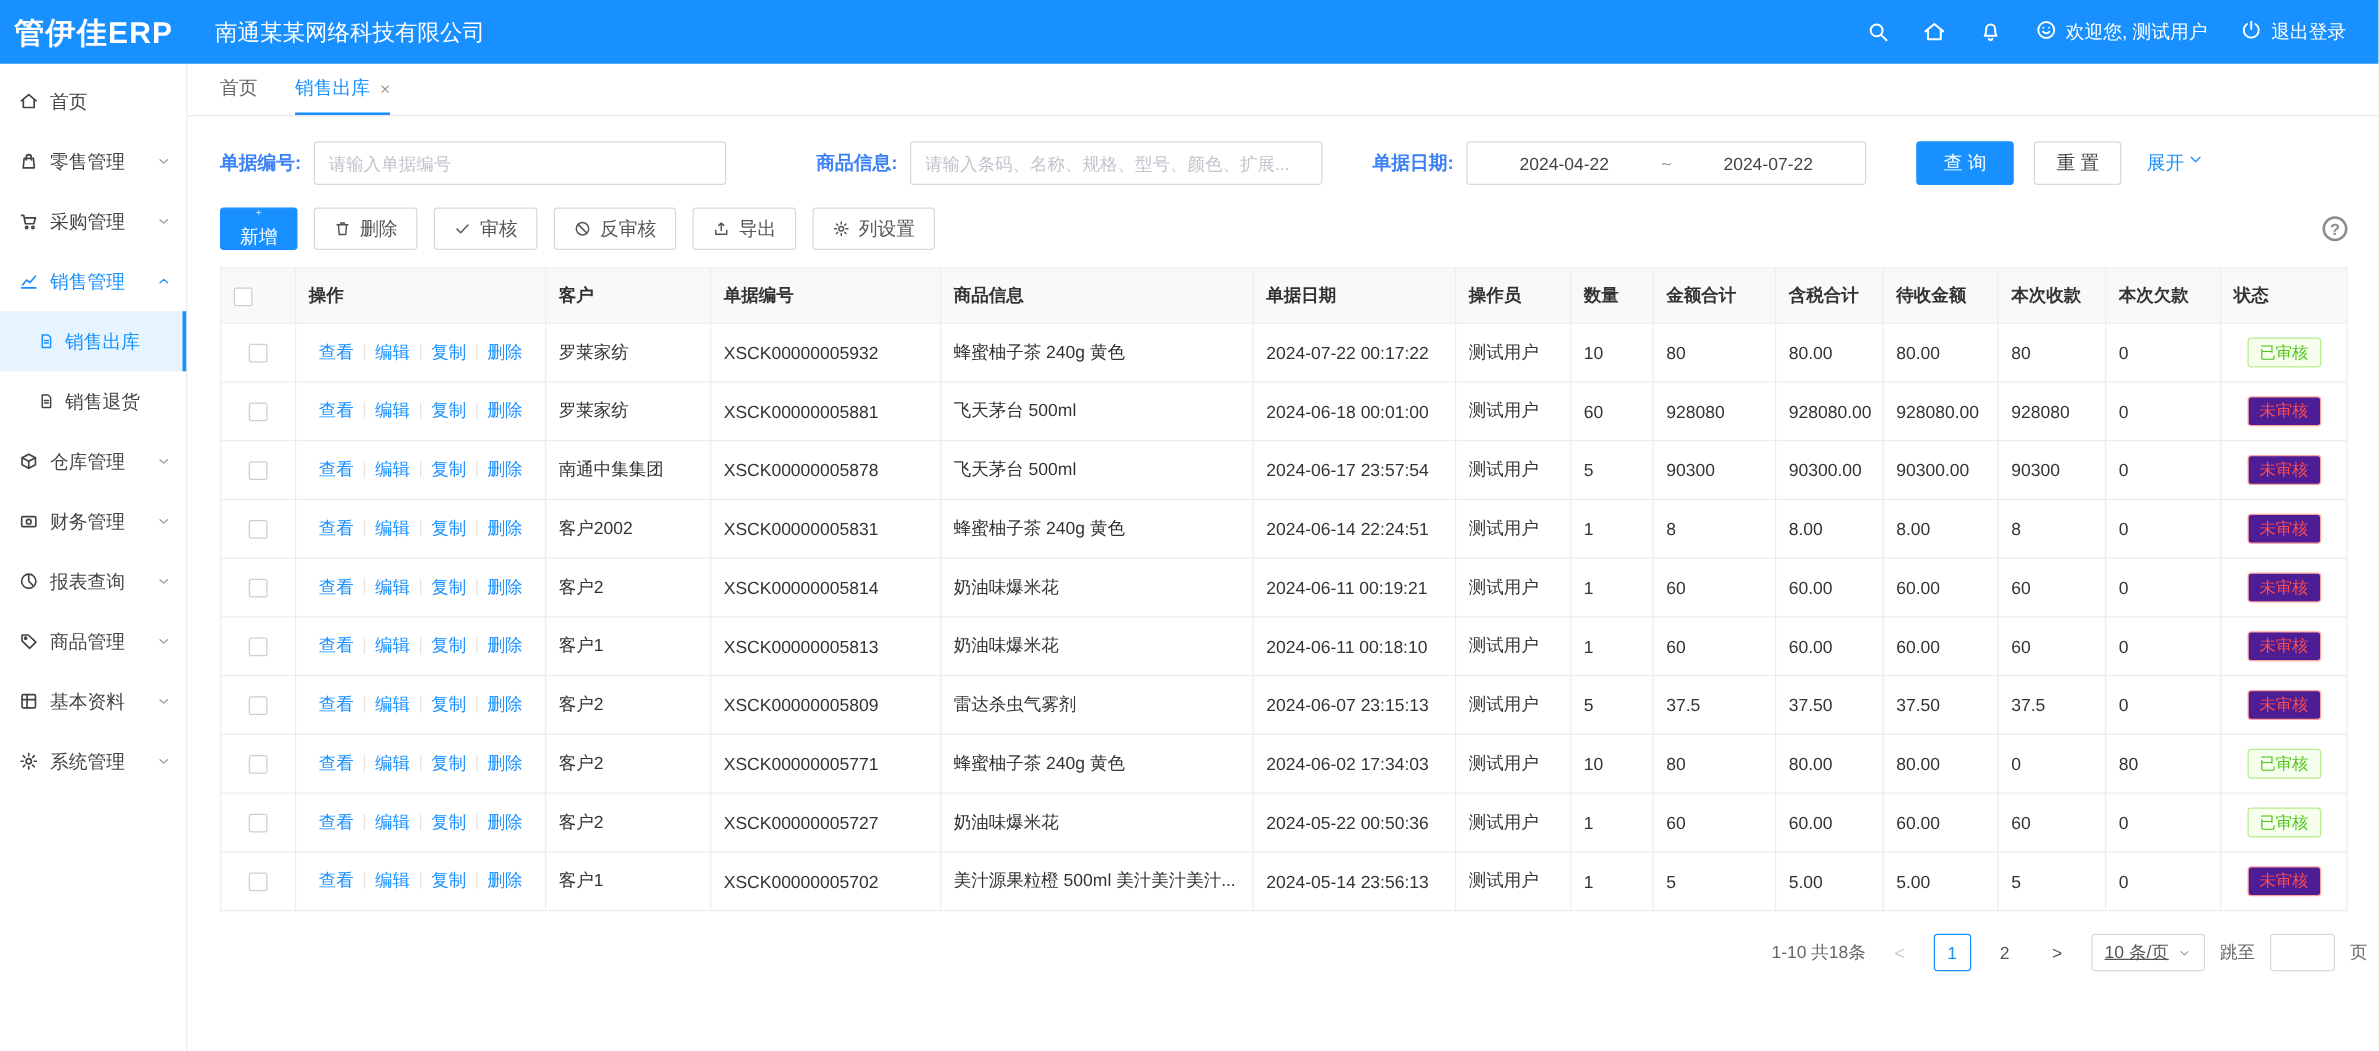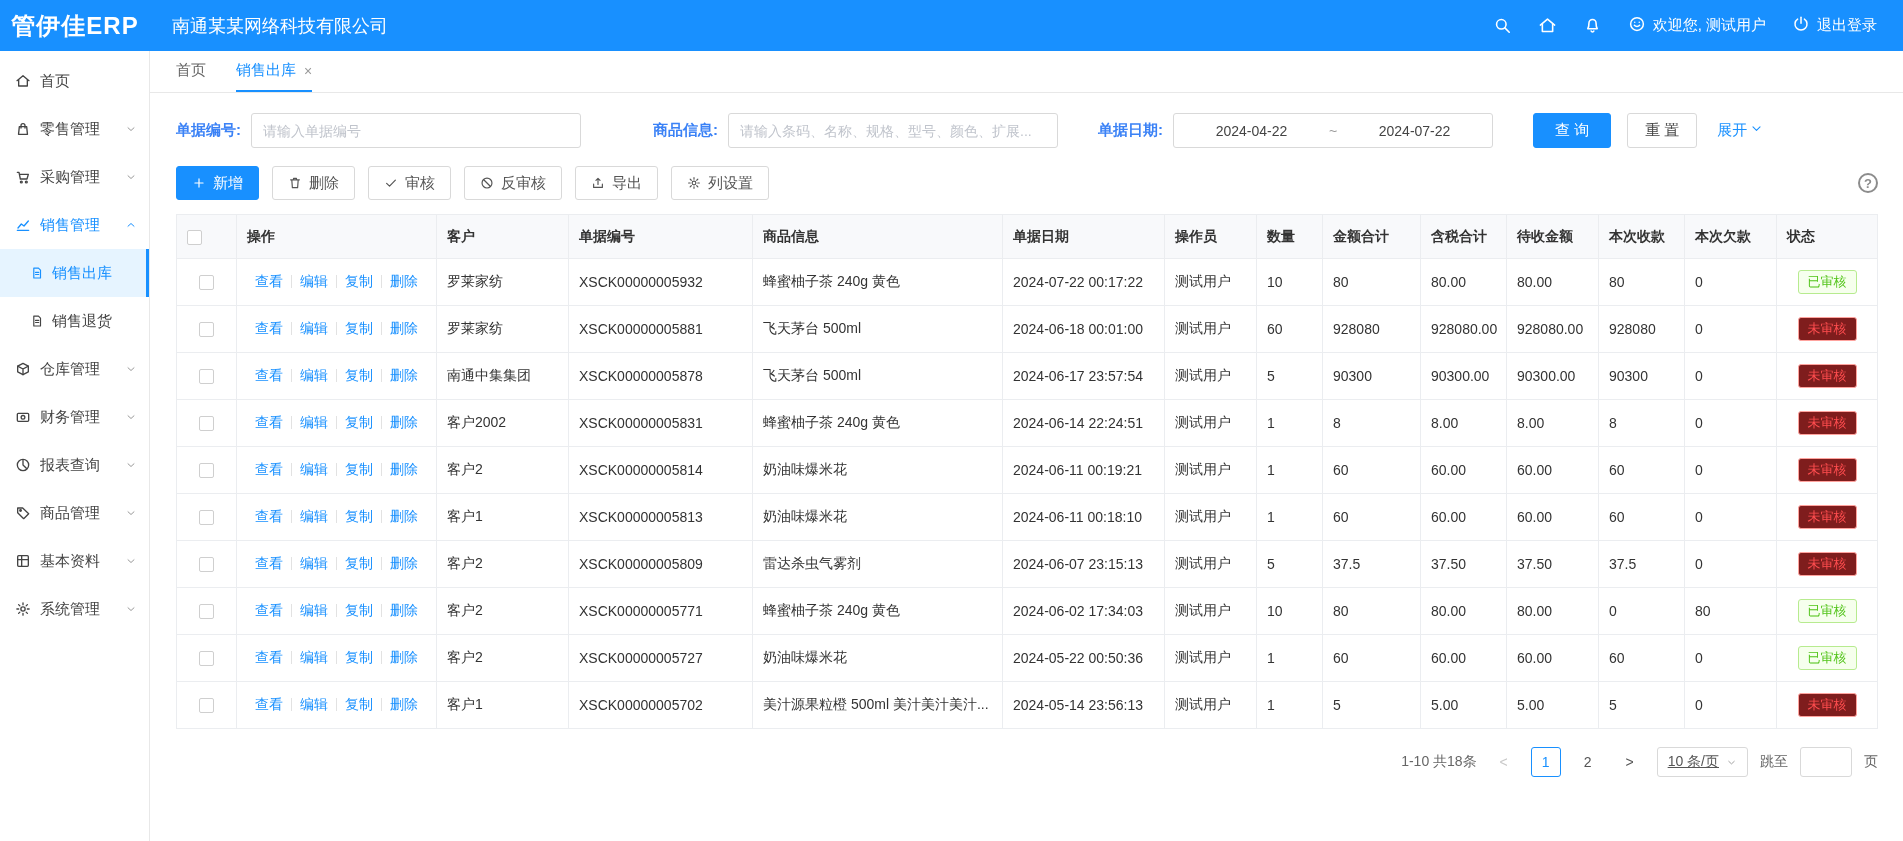--- a/index.html
+++ b/index.html
@@ -55,41 +55,41 @@
   .btn-plain { background:#fff; color:#444; border:1px solid #d9d9d9; padding:0 17px; }
   .q-btn { margin-right:16px; }
   .r-btn { margin-right:20px; }
   .expand-link { color:#1890ff; font-size:15px; display:flex; gap:3px; cursor:pointer; }
   .expand-link svg { width:13px; height:13px; }
 
   
   .toolbar { display:flex; align-items:center; gap:13px; padding:8px 25px 14px 26px; }
   .tb-btn { height:34px; border-radius:3px; font-size:15px; display:inline-flex; align-items:center; gap:7px; padding:0 15px; cursor:pointer; }
   .tb-btn svg { width:14px; height:14px; }
-  .tb-btn.primary { background:#1890ff; border:1px solid #1890ff; color:#fff; }
+  .tb-btn.primary { background:#1890ff; border:1px solid #1890ff; color:#fff;flex-direction:column; }
   .tb-btn.outline { background:#fff; border:1px solid #d9d9d9; color:#555; }
   .help-circle { margin-left:auto; width:20px; height:20px; border:2px solid #8c8c8c; border-radius:50%; color:#8c8c8c; font-size:13px; font-weight:bold; display:flex; align-items:center; justify-content:center; cursor:pointer; }
 
   
   .table-wrap { padding:0 25px 0 26px; }
   table.grid { width:100%; border-collapse:collapse; table-layout:fixed; }
   table.grid th, table.grid td { border:1px solid #ebedf0; font-size:14px; padding:0 10px; white-space:nowrap; overflow:hidden; }
   table.grid th { background:#f8f9fb; height:44px; font-weight:bold; color:#333; text-align:left; }
   table.grid td { height:47px; color:#333; }
   th.c-center, td.c-center { text-align:center; }
   .checkbox { display:inline-block; width:15px; height:15px; border:1px solid #cfcfcf; border-radius:2px; background:#fff; vertical-align:middle; cursor:pointer; }
   td.actions a { color:#1890ff; font-size:14px; text-decoration:none; cursor:pointer; }
   .sep { display:inline-block; width:1px; height:13px; background:#e2e2e2; margin:0 8px; vertical-align:-2px; }
   .badge { display:inline-block; padding:4px 9px; border-radius:3px; font-size:13px; line-height:1.1; }
   .badge.approved { color:#52c41a; border:1px solid #b7eb8f; background:#f6ffed; }
-  .badge.pending  { color:#ff4d4f; border:1px solid #ffa39e; background:#7f1d1d; }
+  .badge.pending  { color:#ff4d4f; border:1px solid #ffa39e; background:#4c1d95; }
   .red-text { color:#f5222d; }
 
   
-  .pagination { display:flex; align-items:center; justify-content:flex-end; gap:12px; padding:18px 25px 0 0; font-size:14px; color:#666; }
+  .pagination { display:flex; align-items:center; justify-content:flex-end; gap:12px; padding:18px 9px 0 0; font-size:14px; color:#666; }
   .pg-item { min-width:30px; height:30px; display:flex; align-items:center; justify-content:center; border-radius:3px; cursor:pointer; }
   .pg-prev { color:#c8c8c8; }
   .pg-next { color:#555; }
   .pg-num { color:#555; }
   .pg-num.current { border:1px solid #1890ff; color:#1890ff; background:#fff; }
   .size-select { height:30px; border:1px solid #d9d9d9; border-radius:3px; display:flex; align-items:center; gap:7px; padding:0 10px; color:#555; cursor:pointer;text-decoration:underline; }
   .size-select svg { width:11px; height:11px; color:#999; }
   .jump-label, .jump-suffix { color:#666; }
   .jump-input { width:52px; height:30px; border:1px solid #d9d9d9; border-radius:3px; outline:none; padding:0 6px; font-family:inherit; font-size:14px; }
 </style>

